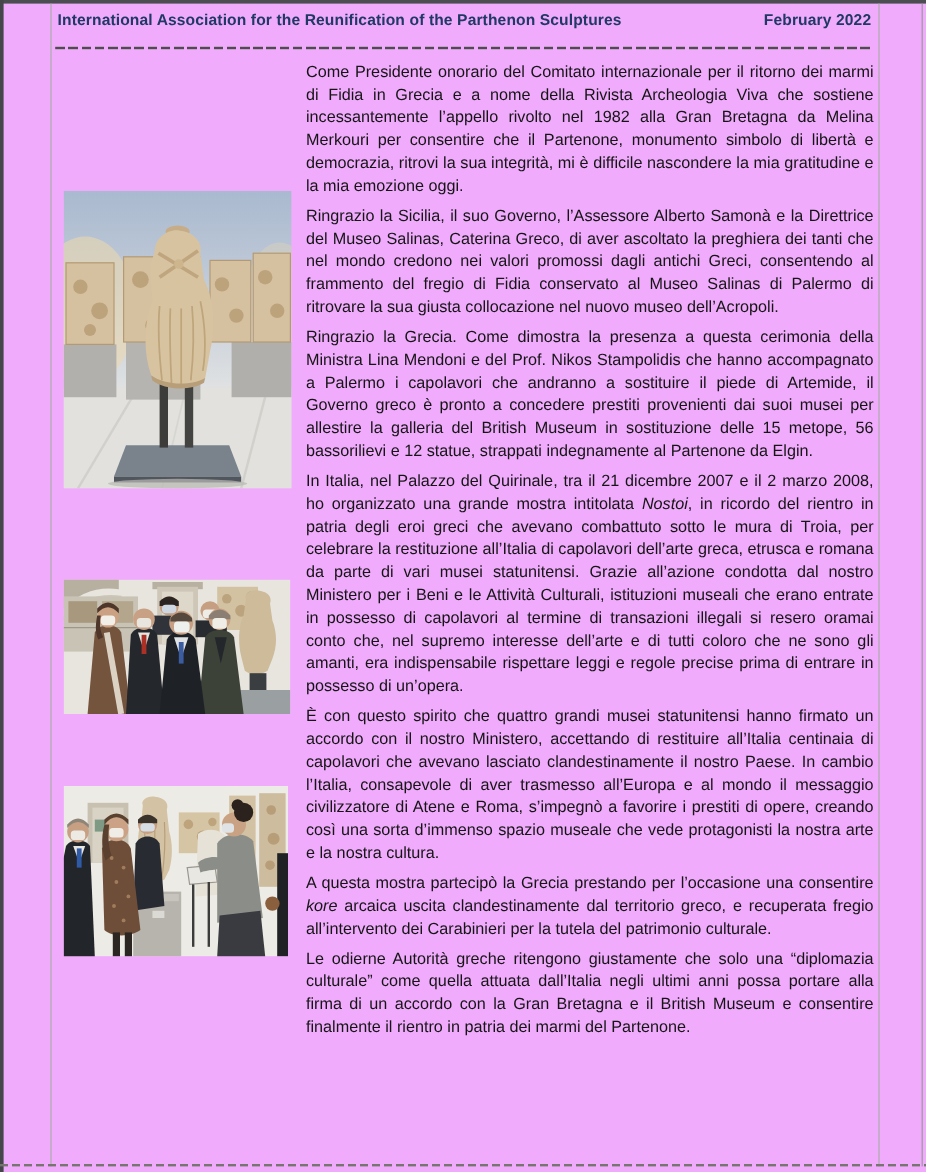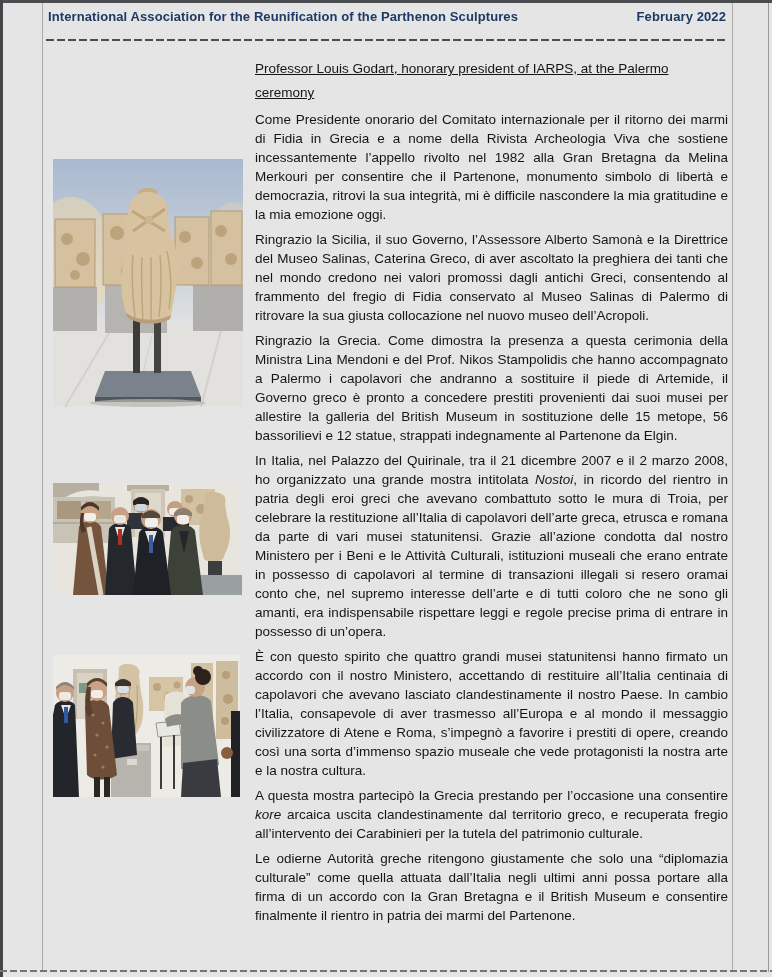--- a/index.html
+++ b/index.html
@@ -1,17 +1,17 @@
 <!DOCTYPE html>
 <html><head>
 <meta charset="utf-8">
 <style>
   html,body{margin:0;padding:0;background:#ffffff;}
   .page{
-    position:relative;width:772px;height:977px;background:#e5e5e5;overflow:hidden;
+    position:relative;width:772px;height:977px;background:#f0abfc;overflow:hidden;
     font-family:"Liberation Sans",sans-serif;
   }
   .edge-top{position:absolute;left:0;top:0;width:772px;height:3px;background:#4b4d51;}
   .edge-left{position:absolute;left:0;top:0;width:3px;height:977px;background:#44464a;}
   .rule-v{position:absolute;top:3px;bottom:5px;width:1px;background:#ababab;}
   .rule-v.left{left:42px;}
   .rule-v.right{left:732px;}
   .rule-v.far-right{left:768px;background:#9b9b9b;}
   .header-row{
     position:absolute;left:48px;top:9px;width:678px;
@@ -237,21 +237,20 @@
       <path d="M132,60 C124,58 116,60 112,64 L114,72 C120,70 128,70 134,68 Z" fill="#8b8e88"></path>
       <path d="M130,108 L164,104 L168,142 L128,142 Z" fill="#3a3b40"></path>
       <circle cx="142" cy="32" r="10" fill="#c9a183"></circle>
       <circle cx="150" cy="22" r="8" fill="#2b221d"></circle>
       <circle cx="145" cy="16" r="5" fill="#2b221d"></circle>
       <rect x="132" y="31" width="10" height="8" rx="3" fill="#dfe3e6"></rect>
     </svg>
   </div>
 
   <div class="text-col">
-    <h2 class="article-heading">Professor Louis Godart, honorary president of IARPS, at the Palermo ceremony</h2>
     <div>
         <p class="para"><span>Come Presidente onorario del Comitato internazionale per il ritorno dei marmi di Fidia in Grecia e a nome della Rivista Archeologia Viva che sostiene incessantemente l’appello rivolto nel 1982 alla Gran Bretagna da Melina Merkouri per consentire che il Partenone, monumento simbolo di libertà e democrazia, ritrovi la sua integrità, mi è difficile nascondere la mia gratitudine e la mia emozione oggi.</span></p>
         <p class="para"><span>Ringrazio la Sicilia, il suo Governo, l’Assessore Alberto Samonà e la Direttrice del Museo Salinas, Caterina Greco, di aver ascoltato la preghiera dei tanti che nel mondo credono nei valori promossi dagli antichi Greci, consentendo al frammento del fregio di Fidia conservato al Museo Salinas di Palermo di ritrovare la sua giusta collocazione nel nuovo museo dell’Acropoli.</span></p>
         <p class="para"><span>Ringrazio la Grecia. Come dimostra la presenza a questa cerimonia della Ministra Lina Mendoni e del Prof. Nikos Stampolidis che hanno accompagnato a Palermo i capolavori che andranno a sostituire il piede di Artemide, il Governo greco è pronto a concedere prestiti provenienti dai suoi musei per allestire la galleria del British Museum in sostituzione delle 15 metope, 56 bassorilievi e 12 statue, strappati indegnamente al Partenone da Elgin.</span></p>
         <p class="para"><span>In Italia, nel Palazzo del Quirinale, tra il 21 dicembre 2007 e il 2 marzo 2008, ho organizzato una grande mostra intitolata </span><span class="em">Nostoi</span><span>, in ricordo del rientro in patria degli eroi greci che avevano combattuto sotto le mura di Troia, per celebrare la restituzione all’Italia di capolavori dell’arte greca, etrusca e romana da parte di vari musei statunitensi. Grazie all’azione condotta dal nostro Ministero per i Beni e le Attività Culturali, istituzioni museali che erano entrate in possesso di capolavori al termine di transazioni illegali si resero oramai conto che, nel supremo interesse dell’arte e di tutti coloro che ne sono gli amanti, era indispensabile rispettare leggi e regole precise prima di entrare in possesso di un’opera.</span></p>
         <p class="para"><span>È con questo spirito che quattro grandi musei statunitensi hanno firmato un accordo con il nostro Ministero, accettando di restituire all’Italia centinaia di capolavori che avevano lasciato clandestinamente il nostro Paese. In cambio l’Italia, consapevole di aver trasmesso all’Europa e al mondo il messaggio civilizzatore di Atene e Roma, s’impegnò a favorire i prestiti di opere, creando così una sorta d’immenso spazio museale che vede protagonisti la nostra arte e la nostra cultura.</span></p>
         <p class="para"><span>A questa mostra partecipò la Grecia prestando per l’occasione una consentire </span><span class="em">kore</span><span> arcaica uscita clandestinamente dal territorio greco, e recuperata fregio all’intervento dei Carabinieri per la tutela del patrimonio culturale.</span></p>
         <p class="para"><span>Le odierne Autorità greche ritengono giustamente che solo una “diplomazia culturale” come quella attuata dall’Italia negli ultimi anni possa portare alla firma di un accordo con la Gran Bretagna e il British Museum e consentire finalmente il rientro in patria dei marmi del Partenone.</span></p>
       </div>
   </div>

